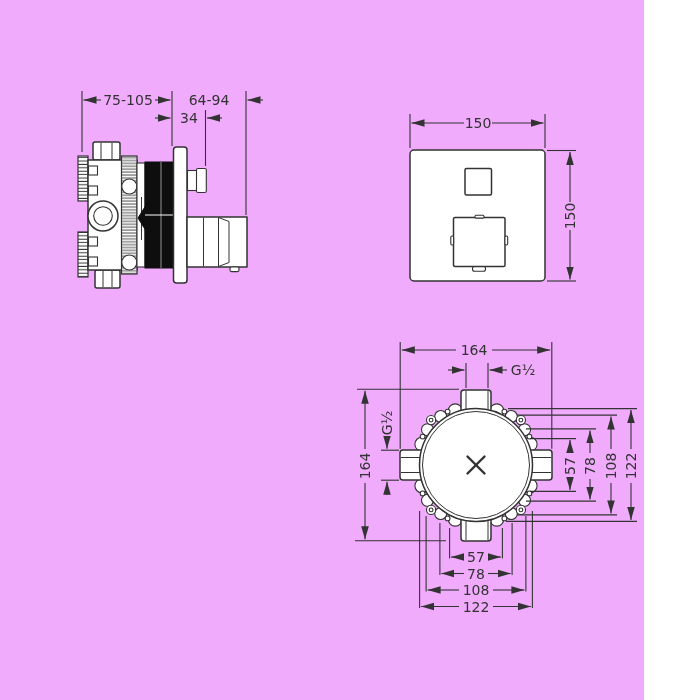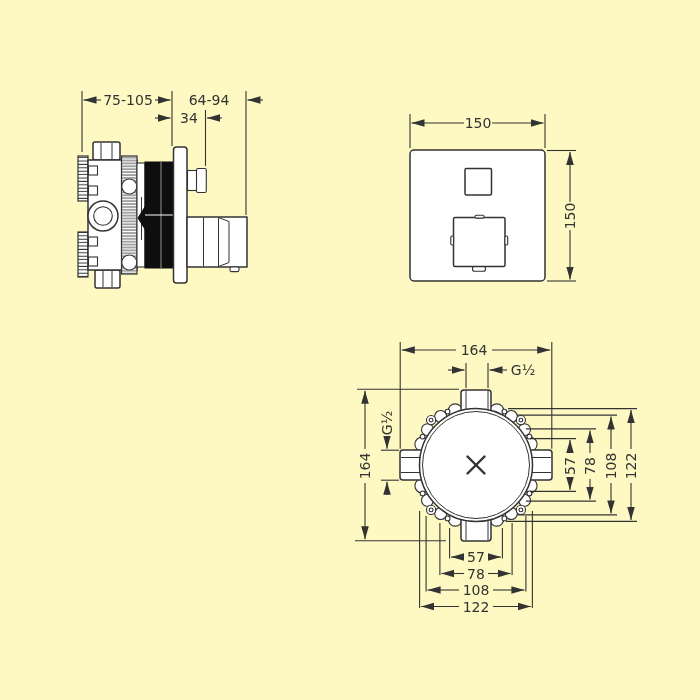--- a/index.html
+++ b/index.html
@@ -1,16 +1,16 @@
 <!DOCTYPE html>
 <html><head>
 <meta charset="utf-8">
 <style>
   html,body{margin:0;padding:0;background:#fff}
-  .stage{width:700px;height:700px;position:relative;background:#fef9c3;overflow:hidden}
+  .stage{width:644px;height:700px;position:relative;background:#f0abfc;overflow:hidden}
   svg{display:block}
   .lnthin{stroke:#333;stroke-width:1;fill:none}
   .wfill{fill:#fff;stroke:#333;stroke-width:1.5;stroke-linejoin:round}
   .wthin{fill:#fff;stroke:#333;stroke-width:1.1}
   .dim{stroke:#333;stroke-width:1.1;fill:none}
   .dimtxt{font-family:"DejaVu Sans",sans-serif;font-size:14px;fill:#333;text-anchor:middle}
   .dark{fill:#0e0e0e;stroke:#0e0e0e}
 </style>
 </head>
 <body>

